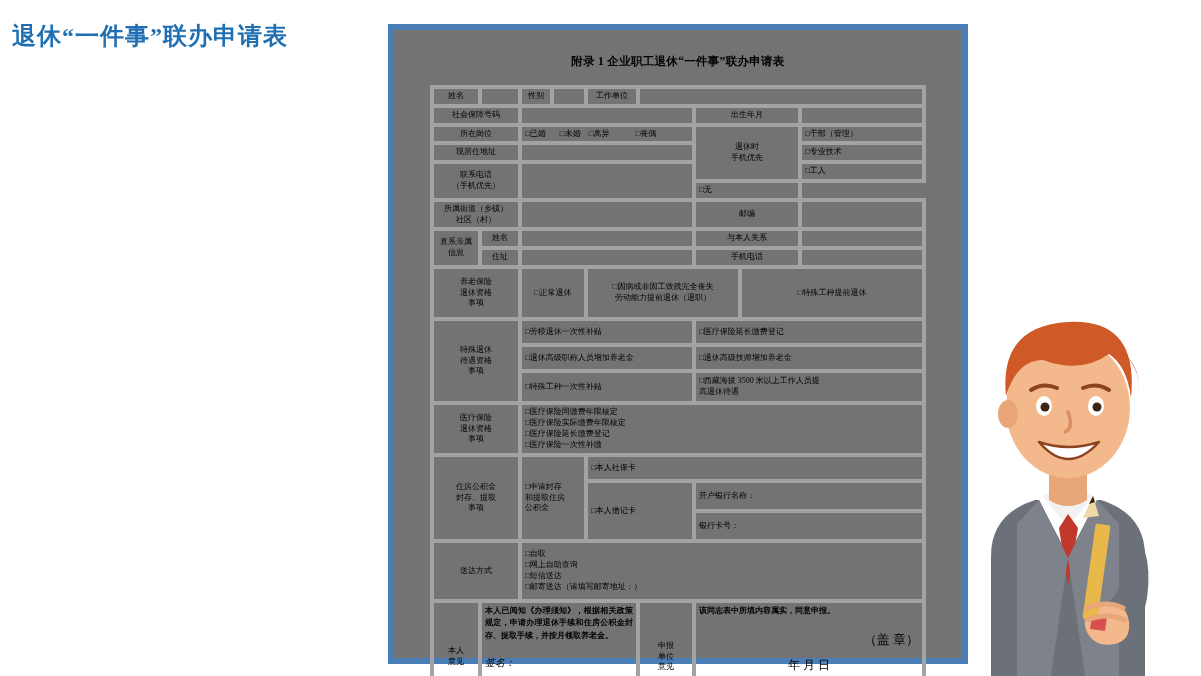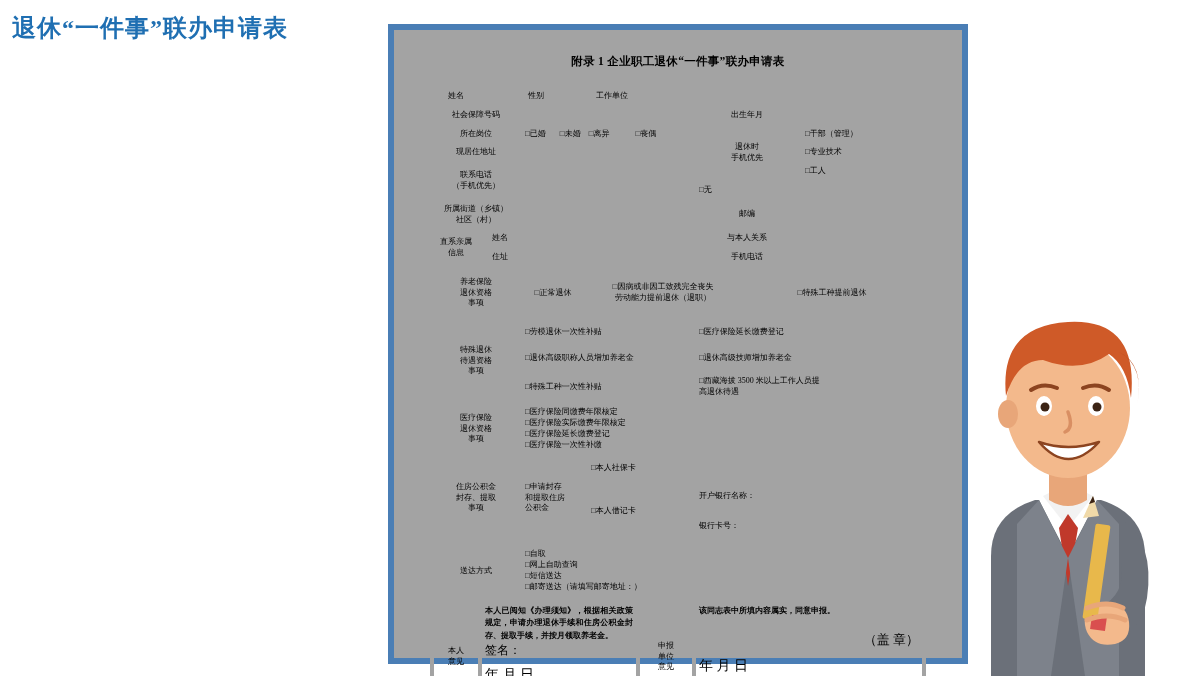--- a/index.html
+++ b/index.html
@@ -10,21 +10,21 @@
     width: 1201px;
     height: 676px;
     background: #ffffff;
     font-family: "Liberation Sans", sans-serif;
     overflow: hidden;
     position: relative;
   }
   .slide-title {
     position: absolute;
     left: 12px;
-    top: 12px;
+    top: 20px;
     font-size: 24px;
     color: #1f6fb2;
     font-weight: bold;
     letter-spacing: 1px;
     font-family: "Liberation Serif", serif;
     white-space: nowrap;
   }
   
   .form-frame {
     position: absolute;
@@ -32,21 +32,21 @@
     top: 24px;
     width: 580px;
     height: 640px;
     background: #4a7eb5;
     padding: 6px;
     box-sizing: border-box;
   }
   .form-page {
     width: 100%;
     height: 100%;
-    background: #a3a3a3;
+    background: #737373;
     box-sizing: border-box;
     padding: 12px 18px;
     position: relative;
   }
   .form-heading {
     text-align: center;
     font-size: 11.5px;
     font-weight: bold;
     font-family: "Liberation Serif", serif;
     margin-top: 12px;
@@ -72,26 +72,28 @@
   td.l { text-align: left; }
   .pad-cell { padding: 3px 4px; }
   .ml { padding-left: 6px; }
   .opinion-text {
     font-size: 8px;
     line-height: 1.55;
     text-align: justify;
     font-weight: bold;
   }
   .sign-line {
-    font-size: 12px;
+    margin-top: 14px;
+    font-size: 10px;
+    font-style: italic;
   }
   .date-line {
     margin-top: 8px;
-    font-size: 14px;
-    text-align: left;
+    font-size: 12px;
+    text-align: center;
   }
   .stamp {
     text-align: right;
     font-size: 13px;
     margin-top: 14px;
   }
   
   .character {
     position: absolute;
     right: 0;

